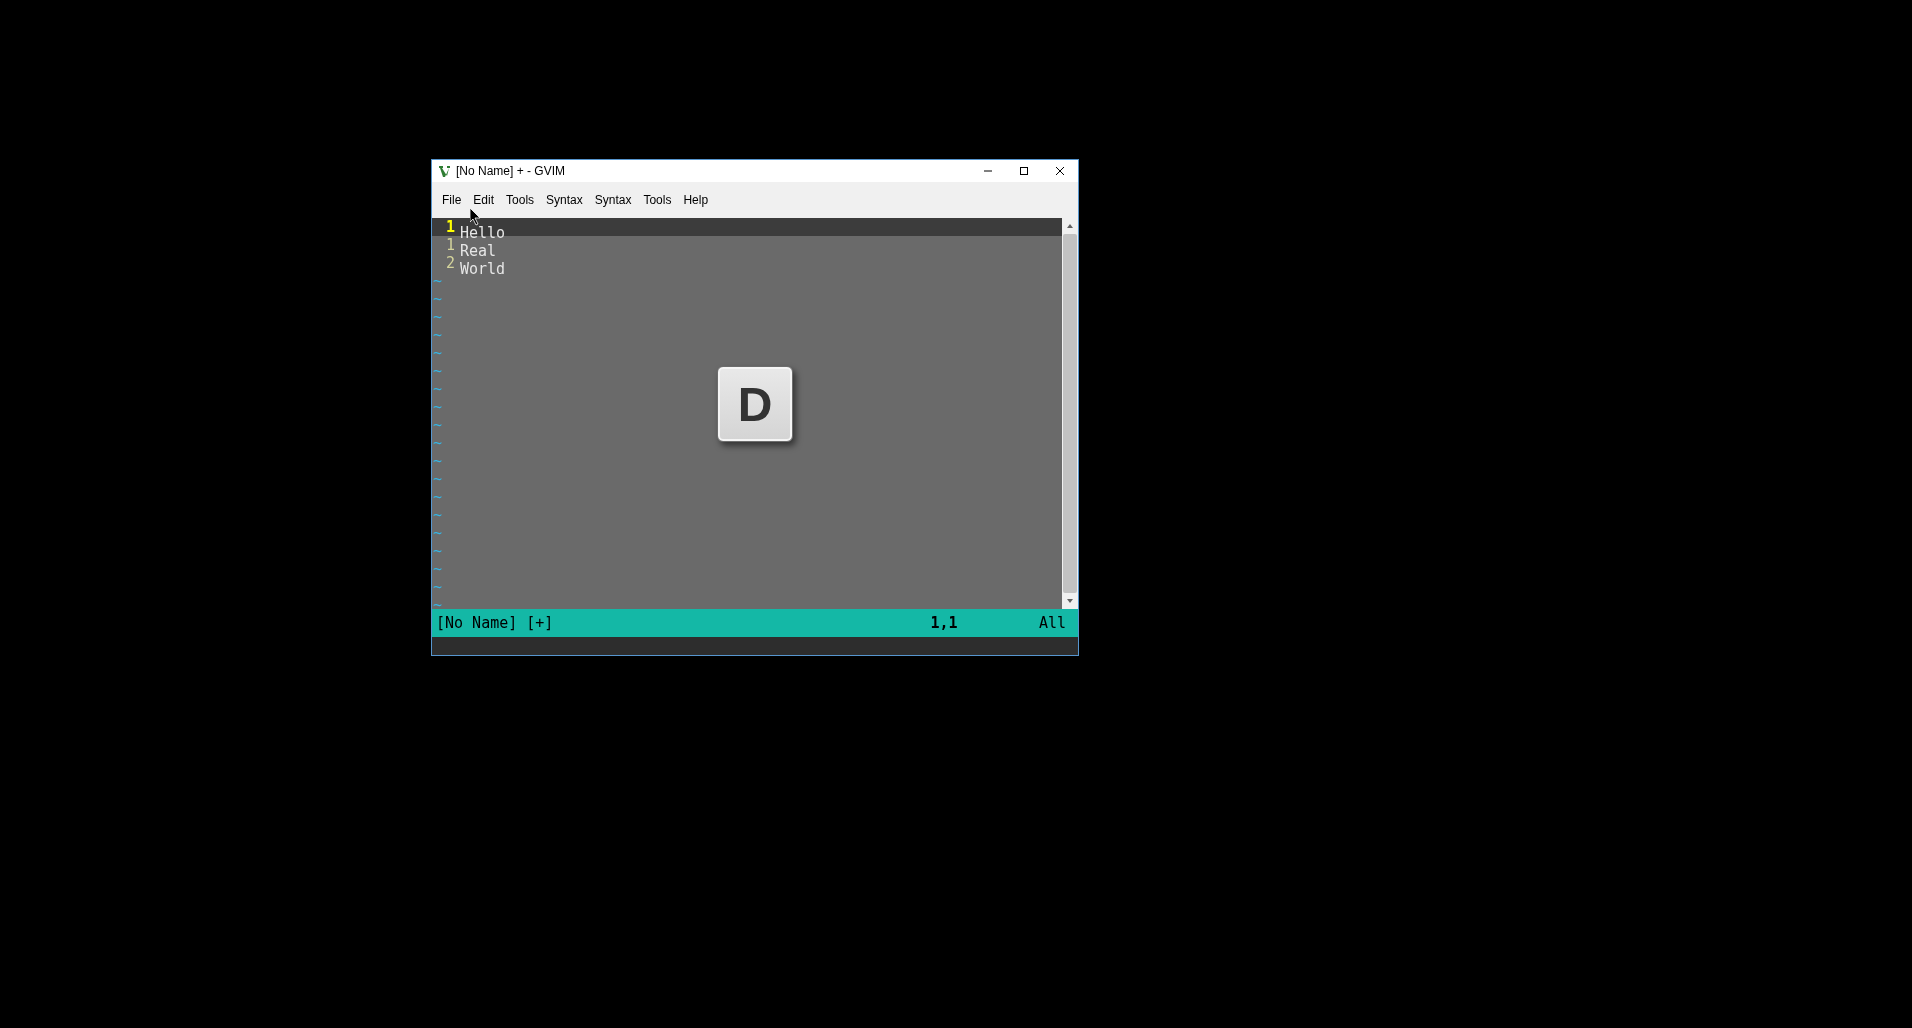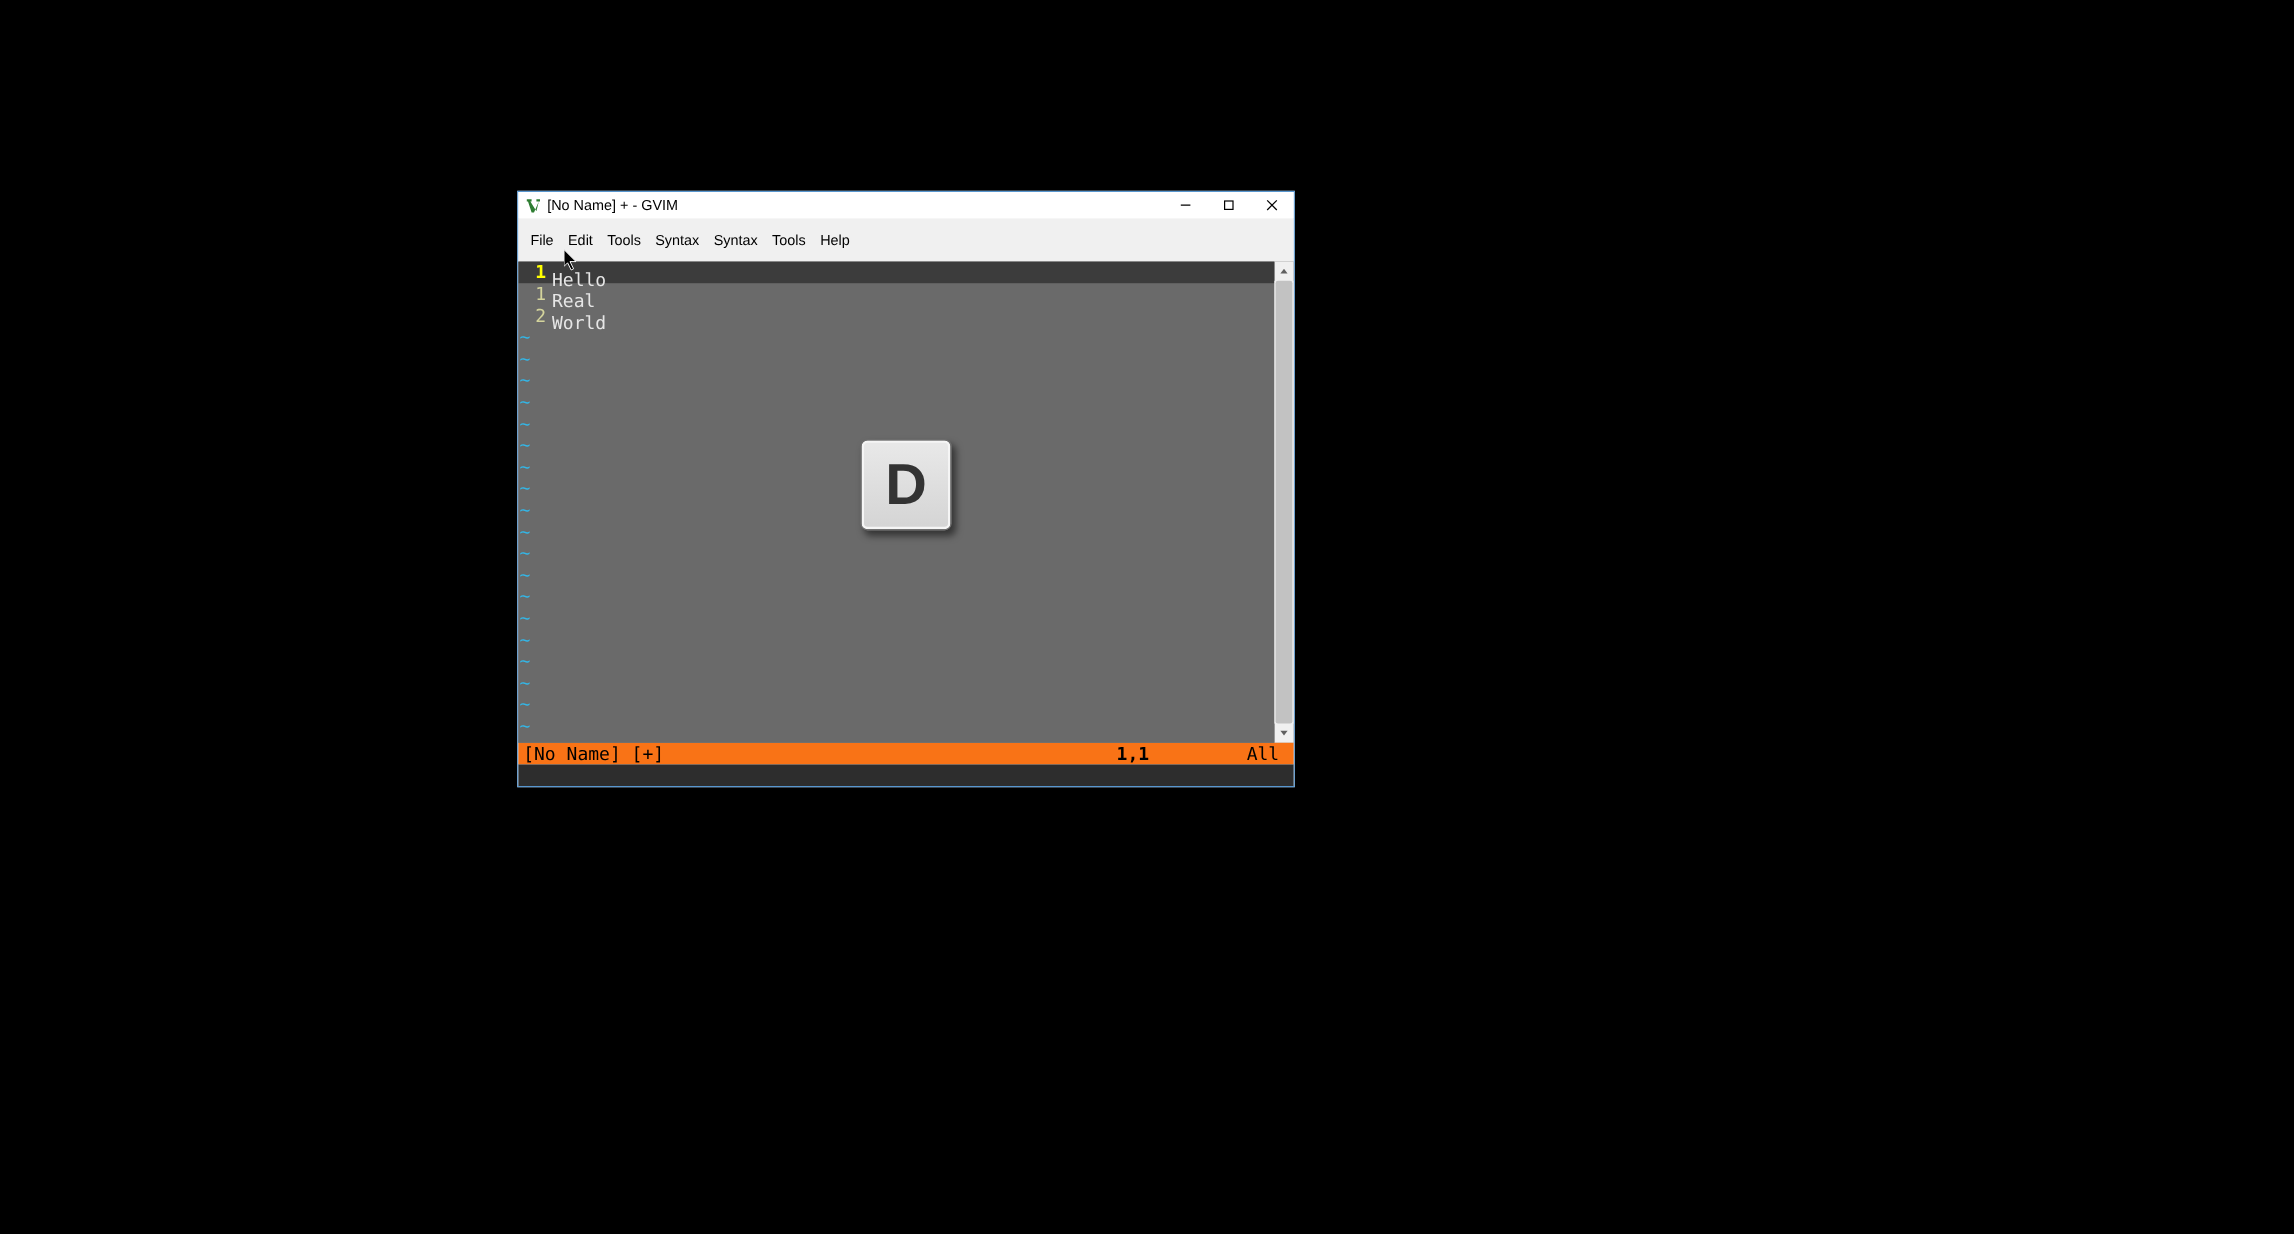--- a/index.html
+++ b/index.html
@@ -130,22 +130,22 @@
   .scroll-thumb {
     position: absolute;
     left: 1px; right: 1px;
     top: 0;
     height: 100%;
     background: #c2c2c2;
     border-radius: 2px;
   }
 
   .statusbar {
-    height: 18px;
-    background: #f97316;
+    height: 28px;
+    background: #14b8a6;
     color: #000;
     font-family: "Consolas", "Lucida Console", monospace;
     font-size: 15px;
     display: flex;
     align-items: center;
     padding: 0 4px;
   }
   .statusbar .sb-left { flex: 1; white-space: pre; }
   .statusbar .sb-mid  { width: 90px; text-align: center; white-space: pre; font-weight: bold; }
   .statusbar .sb-right{ width: 40px; text-align: right; white-space: pre; padding-right: 8px; margin-left: 45px; }

